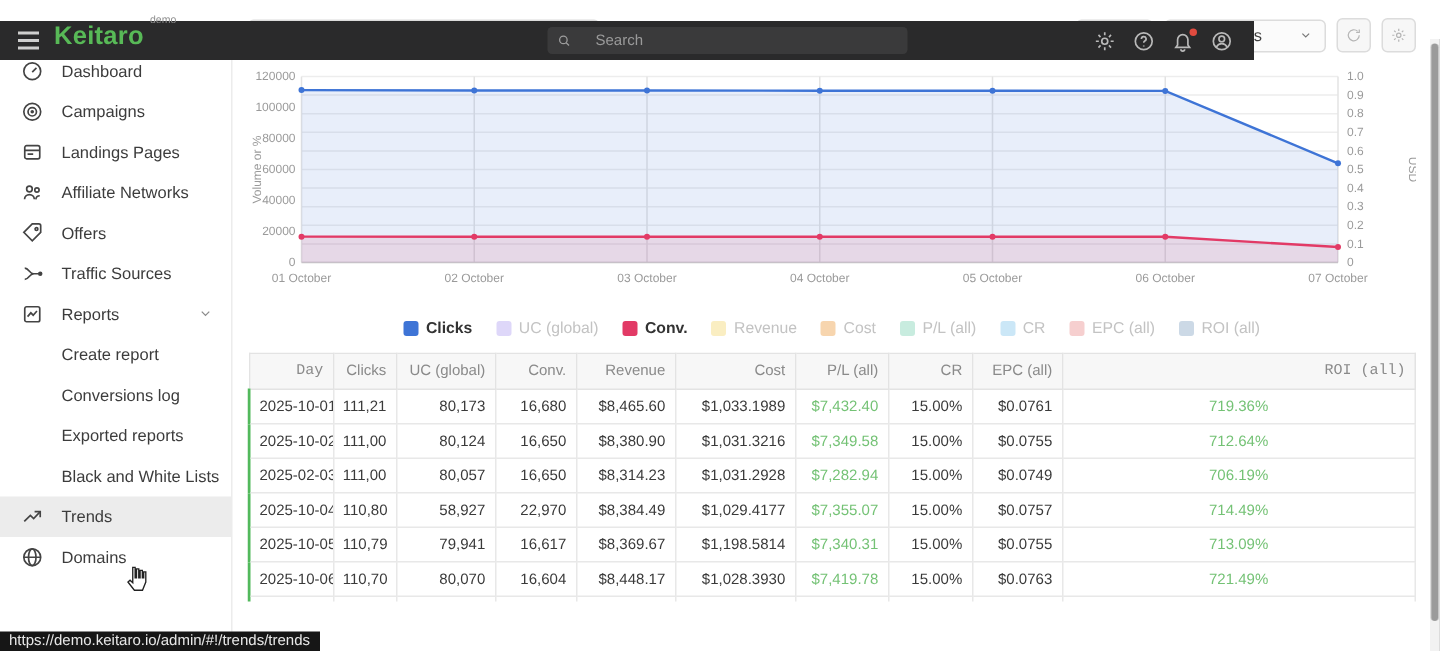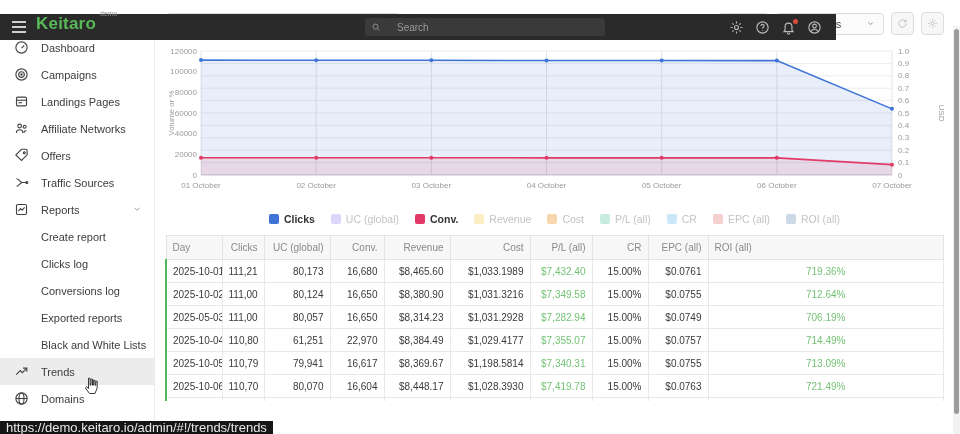--- a/index.html
+++ b/index.html
@@ -64,30 +64,30 @@
   .lg-item { display:flex; align-items:center; gap:5px; cursor:pointer; }
   .lg-chip { width:10px; height:10px; border-radius:2px; }
   .lg-label { font-size:10.5px; color:#c3c3c3; }
   .lg-item.on .lg-label { color:#333; font-weight:bold; }
 
   
   .table-clip { margin-top:4px; height:166px; overflow:hidden; }
   table { width:100%; border-collapse:collapse; table-layout:fixed; font-size:10px; }
   thead th { background:#f7f7f7; color:#8a8a8a; font-weight:normal; border:1px solid #e3e3e3;
     height:24px; padding:0 6px; text-align:right; overflow:hidden; white-space:nowrap; }
-  thead th.al { text-align:left; }
+  thead th.al { text-align:right;font-family:Liberation Mono, monospace; }
   tbody td { border:1px solid #e8e8e8; height:23px; padding:0 6px; color:#3a3a3a; text-align:right;
     overflow:hidden; white-space:nowrap; background:#fff; }
   tbody td.al { text-align:center; }
   tbody td.green { color:#74c275; }
   tbody tr td:first-child { border-left:2px solid #52b95c; }
 
   
   .statusbar { position:fixed; left:0; bottom:0; height:13px; background:#161616; color:#e8e8e8;
-    font-size:13px; display:flex; align-items:center; padding:0 6px; z-index:40; white-space:nowrap; }
+    font-size:10px; display:flex; align-items:center; padding:0 6px; z-index:40; white-space:nowrap; }
   .scrollbar { position:fixed; right:0; top:26px; bottom:0; width:7px; background:#f2f2f2; z-index:35; }
   .scroll-thumb { position:absolute; top:3px; left:1px; width:5px; height:385px; background:#9b9b9b; border-radius:3px; }
   .cursor { position:fixed; left:84px; top:377px; z-index:50; pointer-events:none; }
 </style>
 </head>
 <body>
 
 <div class="topbar">
   <div class="hamburger">
       <span></span>
@@ -187,23 +187,20 @@
           <rect x="4" y="4" width="16" height="16" rx="2"></rect>
           <polyline points="7 14.5 10.5 10.5 13 13 17 8.5"></polyline>
         </svg></span>
       <span>Reports</span>
       <span class="chev"><svg viewBox="0 0 24 24">
           <polyline points="6 9 12 15 18 9"></polyline>
         </svg></span>
     </div>
     <div class="side-item indent">
       <span>Create report</span>
-    </div>
-    <div class="side-item indent">
-      <span>Clicks log</span>
     </div>
     <div class="side-item indent">
       <span>Conversions log</span>
     </div>
     <div class="side-item indent">
       <span>Exported reports</span>
     </div>
     <div class="side-item indent">
       <span>Black and White Lists</span>
     </div>
@@ -410,35 +407,35 @@
             <td>80,124</td>
             <td>16,650</td>
             <td>$8,380.90</td>
             <td>$1,031.3216</td>
             <td class="green">$7,349.58</td>
             <td>15.00%</td>
             <td>$0.0755</td>
             <td class="al green">712.64%</td>
           </tr>
           <tr>
-            <td class="al">2025-05-03</td>
+            <td class="al">2025-02-03</td>
             <td>111,00</td>
             <td>80,057</td>
             <td>16,650</td>
             <td>$8,314.23</td>
             <td>$1,031.2928</td>
             <td class="green">$7,282.94</td>
             <td>15.00%</td>
             <td>$0.0749</td>
             <td class="al green">706.19%</td>
           </tr>
           <tr>
             <td class="al">2025-10-04</td>
             <td>110,80</td>
-            <td>61,251</td>
+            <td>58,927</td>
             <td>22,970</td>
             <td>$8,384.49</td>
             <td>$1,029.4177</td>
             <td class="green">$7,355.07</td>
             <td>15.00%</td>
             <td>$0.0757</td>
             <td class="al green">714.49%</td>
           </tr>
           <tr>
             <td class="al">2025-10-05</td>

